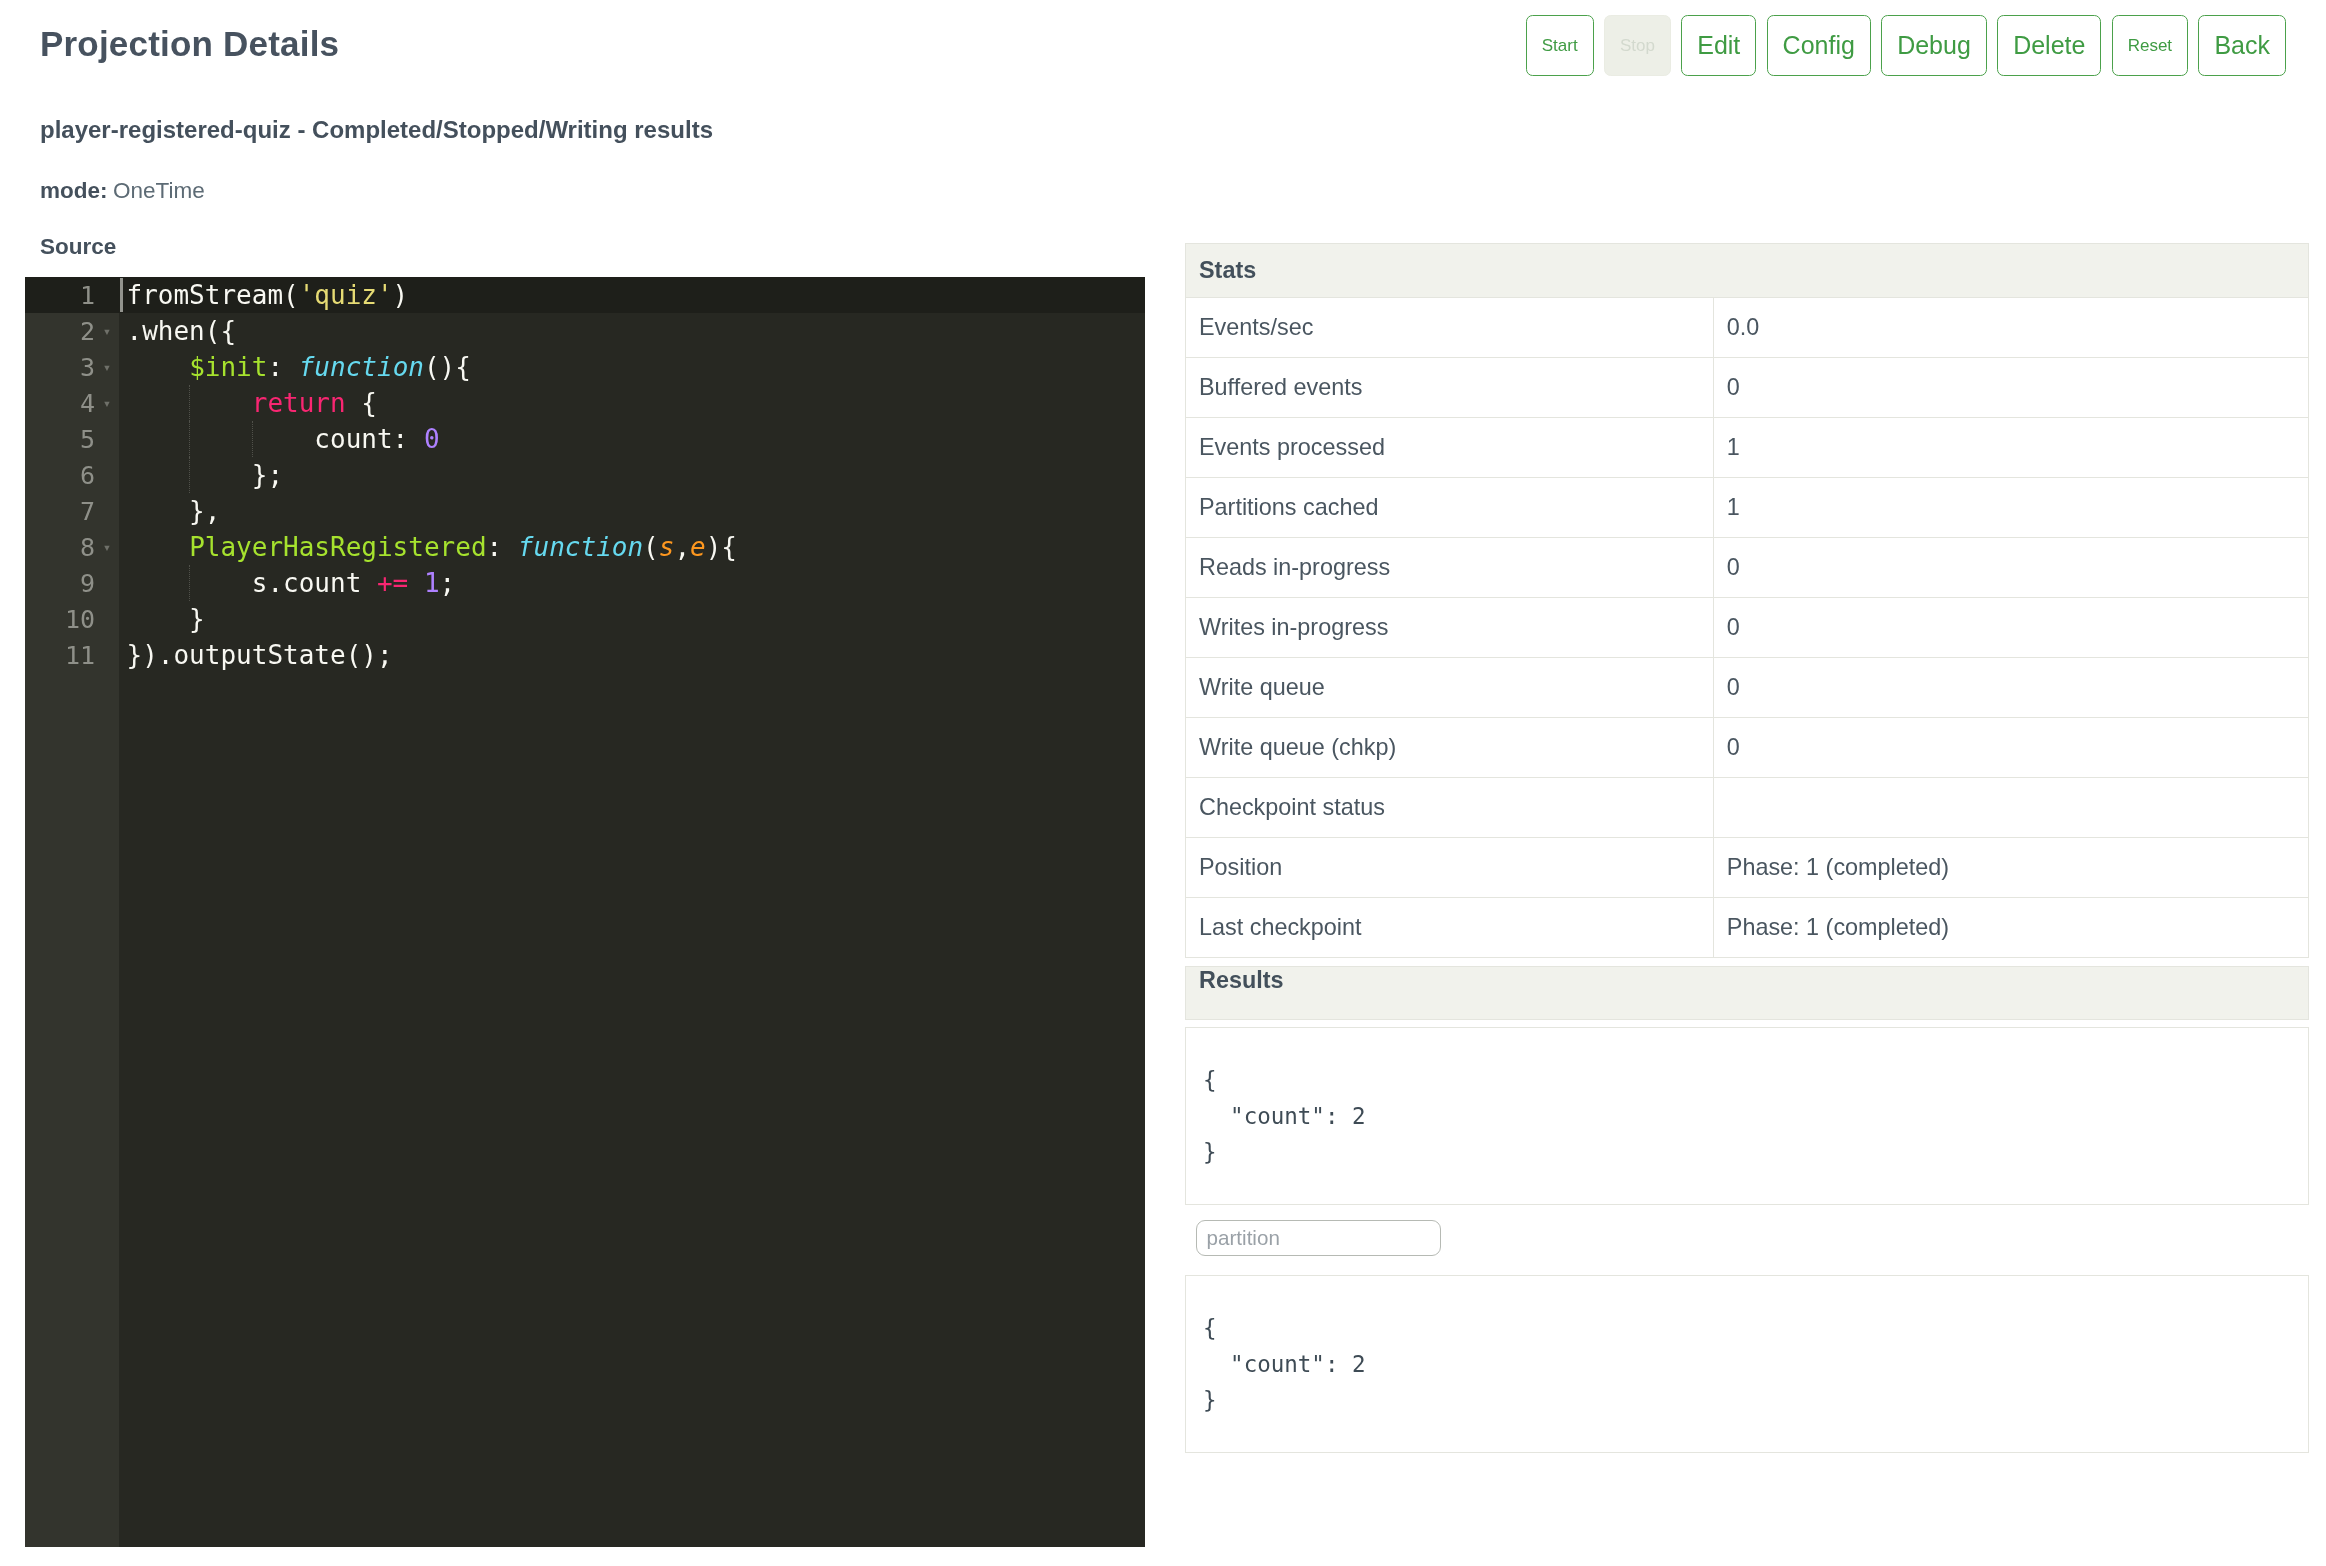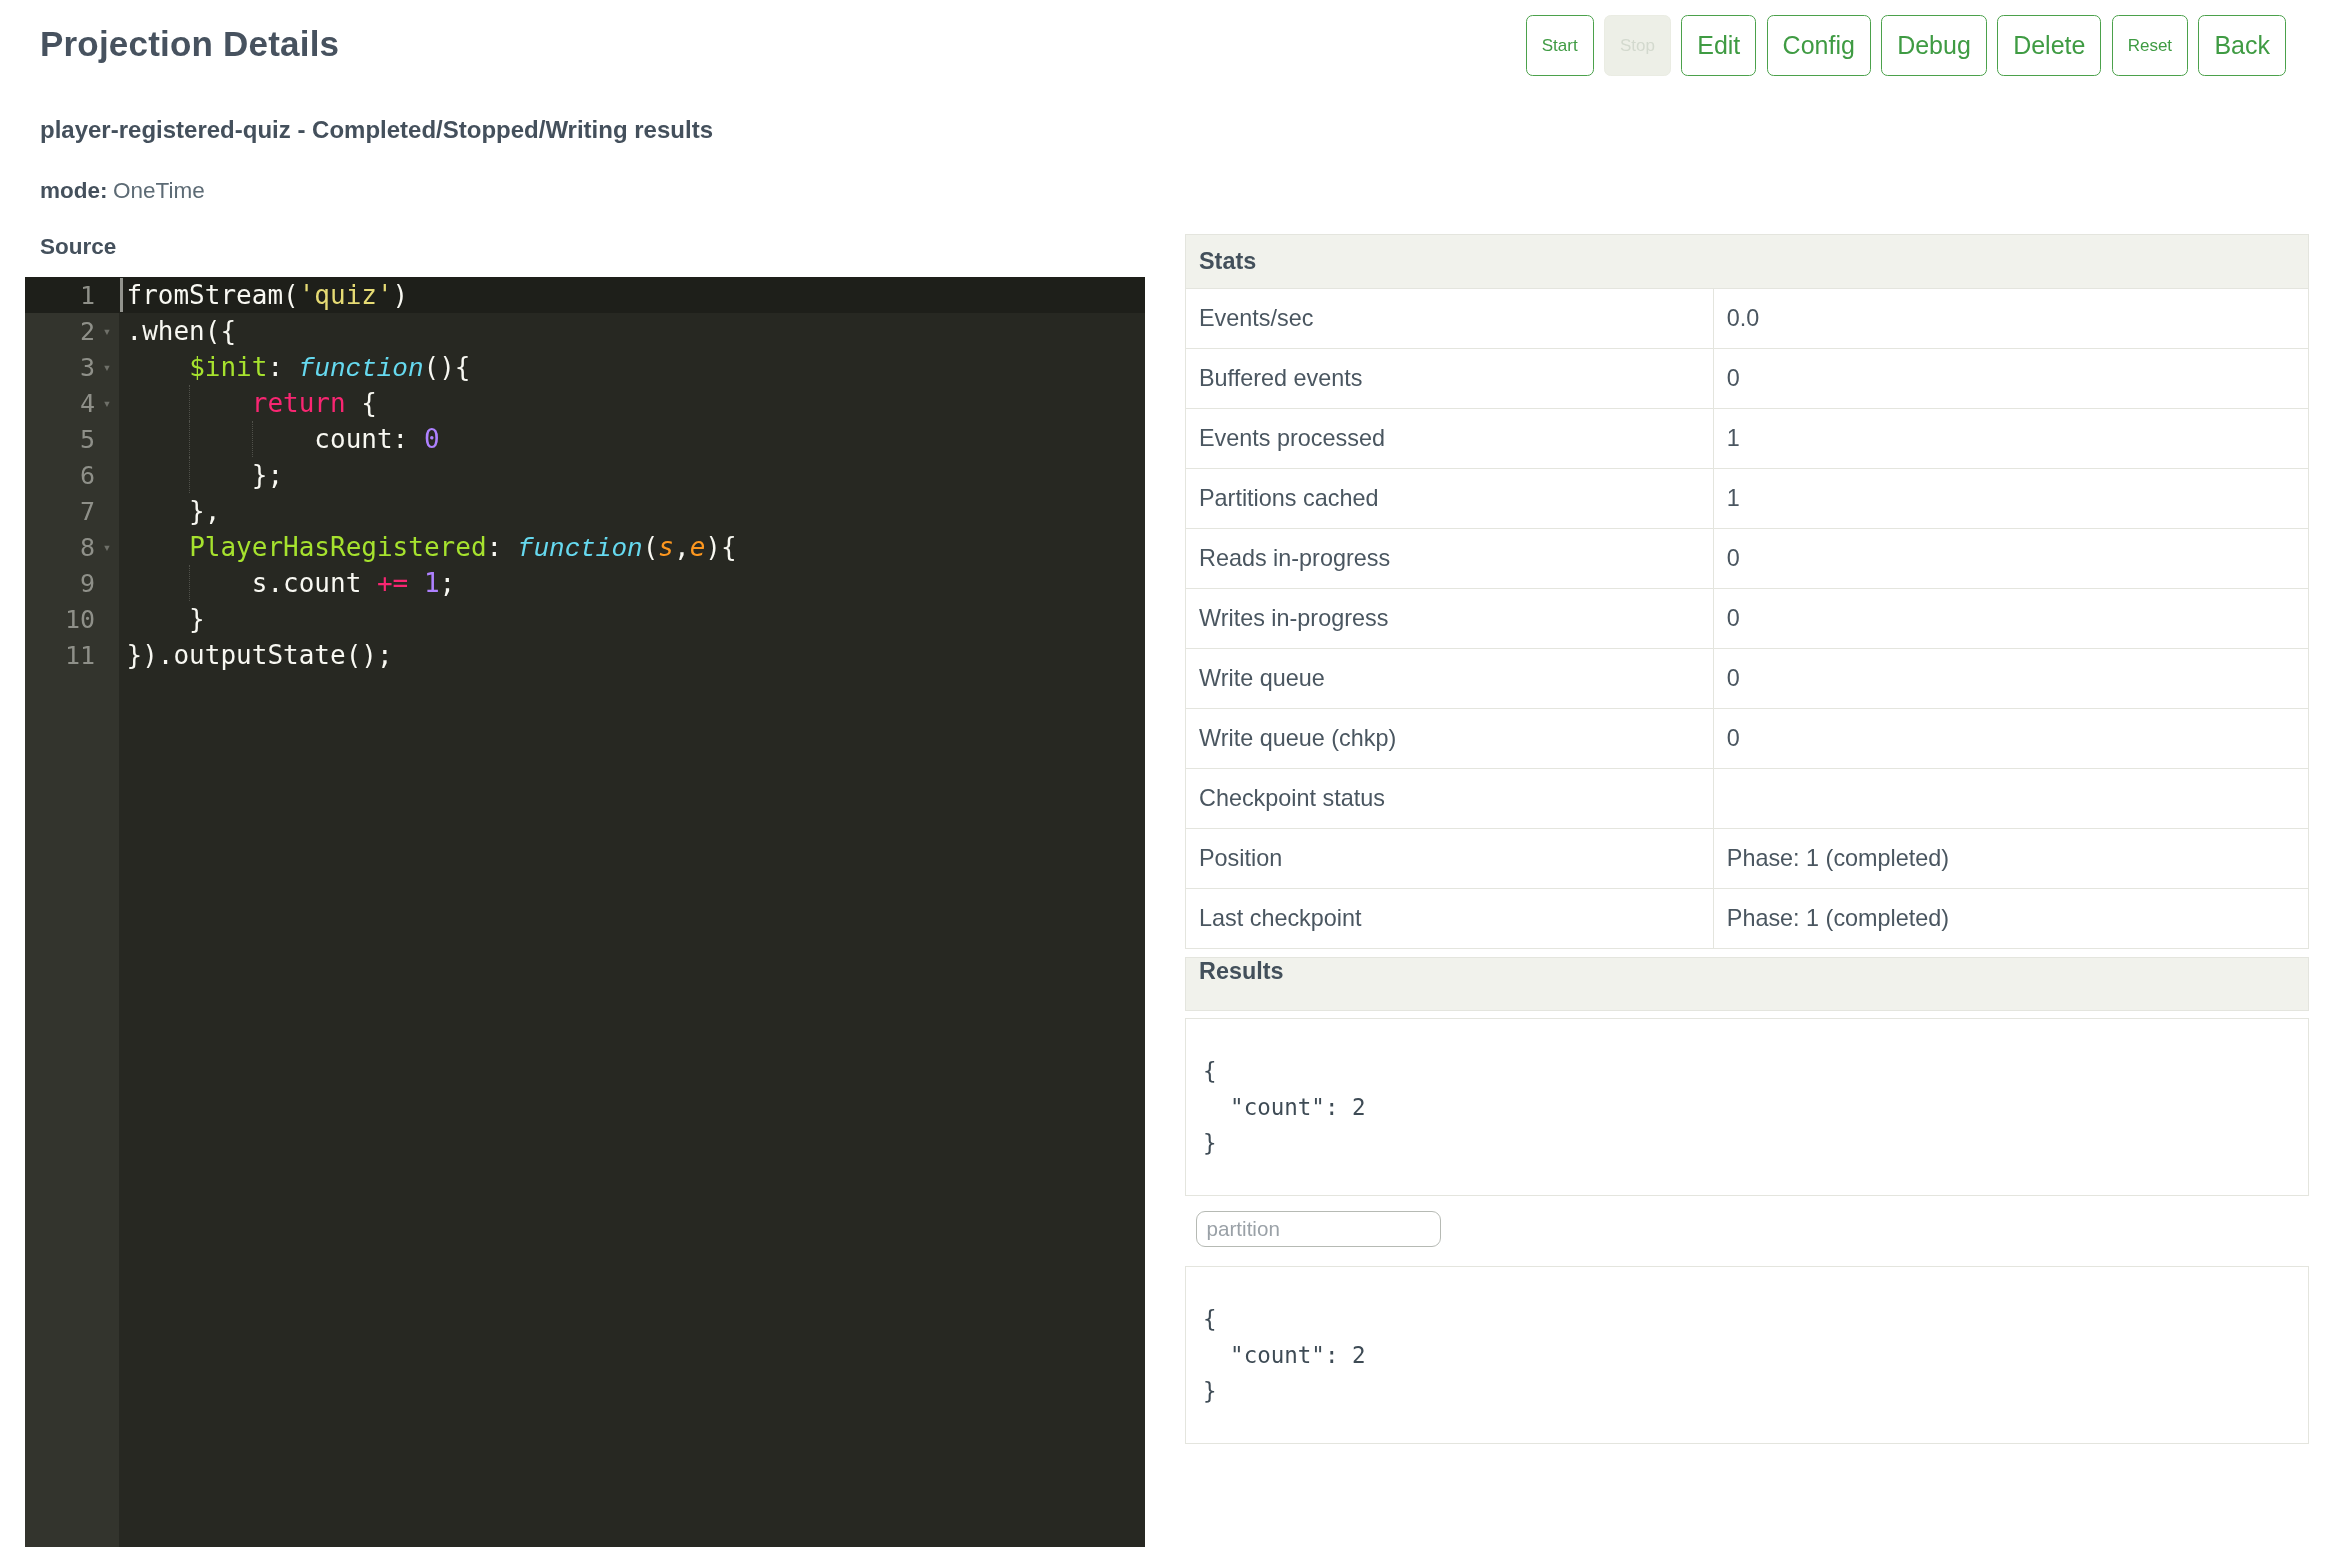--- a/index.html
+++ b/index.html
@@ -32,21 +32,21 @@
     position:absolute; top:116px; left:40px;
     font-size:24px; font-weight:bold; color:#44505c;
   }
   .mode-line { position:absolute; top:178px; left:40px; font-size:22.5px; }
   .mode-label { font-weight:bold; color:#44505c; }
   .mode-value { color:#5d6b75; margin-left:5.6px; }
 
   
   .content { position:absolute; top:234px; left:25px; display:flex; align-items:flex-start; }
   .left-col { width:1120px; }
-  .right-col { width:1124px; margin-left:40px; margin-top:0; }
+  .right-col { width:1124px; margin-left:40px; margin-top:9px; }
 
   .source-heading {
     margin-left:15px; margin-bottom:17px;
     font-size:22.5px; font-weight:bold; color:#44505c;
   }
 
   
   .editor {
     width:1120px; height:1270px; background:#272822; display:flex; overflow:hidden;
   }
@@ -64,21 +64,21 @@
     color:#f8f8f2;
   }
   .cl.active { background:#1e1f1a; }
   .cursor { position:absolute; left:0.9px; top:0.9px; bottom:0.9px; width:2.8px; background:#93948e; }
   .ig { position:absolute; top:0; bottom:0; border-left:0.9px dotted #50514a; }
   .tk-p { color:#f8f8f2; }
   .tk-s { color:#e6db74; }
   .tk-k { color:#f92672; }
   .tk-c { color:#ae81ff; }
   .tk-e { color:#a6e22e; }
-  .tk-f { color:#66d9ef; font-style:italic;font-family:Liberation Mono, monospace; }
+  .tk-f { color:#66d9ef; font-style:italic; }
   .tk-a { color:#fd971f; font-style:italic; }
 
   
   .stats-table { width:100%; border-collapse:collapse; }
   .stats-table th, .stats-table td { border:1.9px solid #e4e5de; }
   .stats-table th {
     background:#f1f2ec; text-align:left; font-size:23.4px; font-weight:bold; color:#43505b;
     height:54px; padding:0 13px;
   }
   .stats-table td { font-size:23.4px; color:#4a5660; height:60px; padding:0 13px; font-weight:400; }

